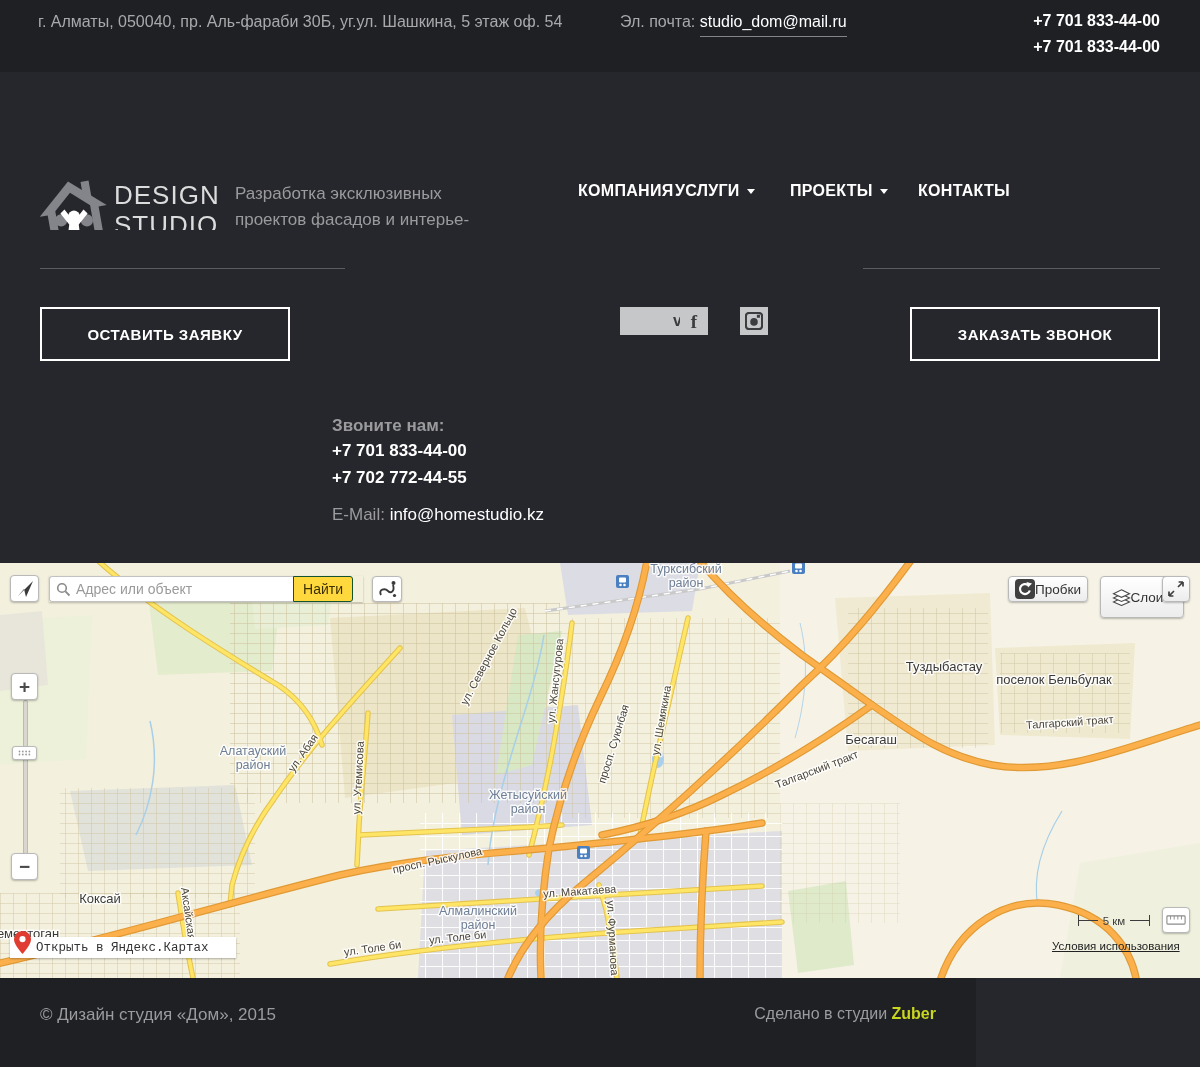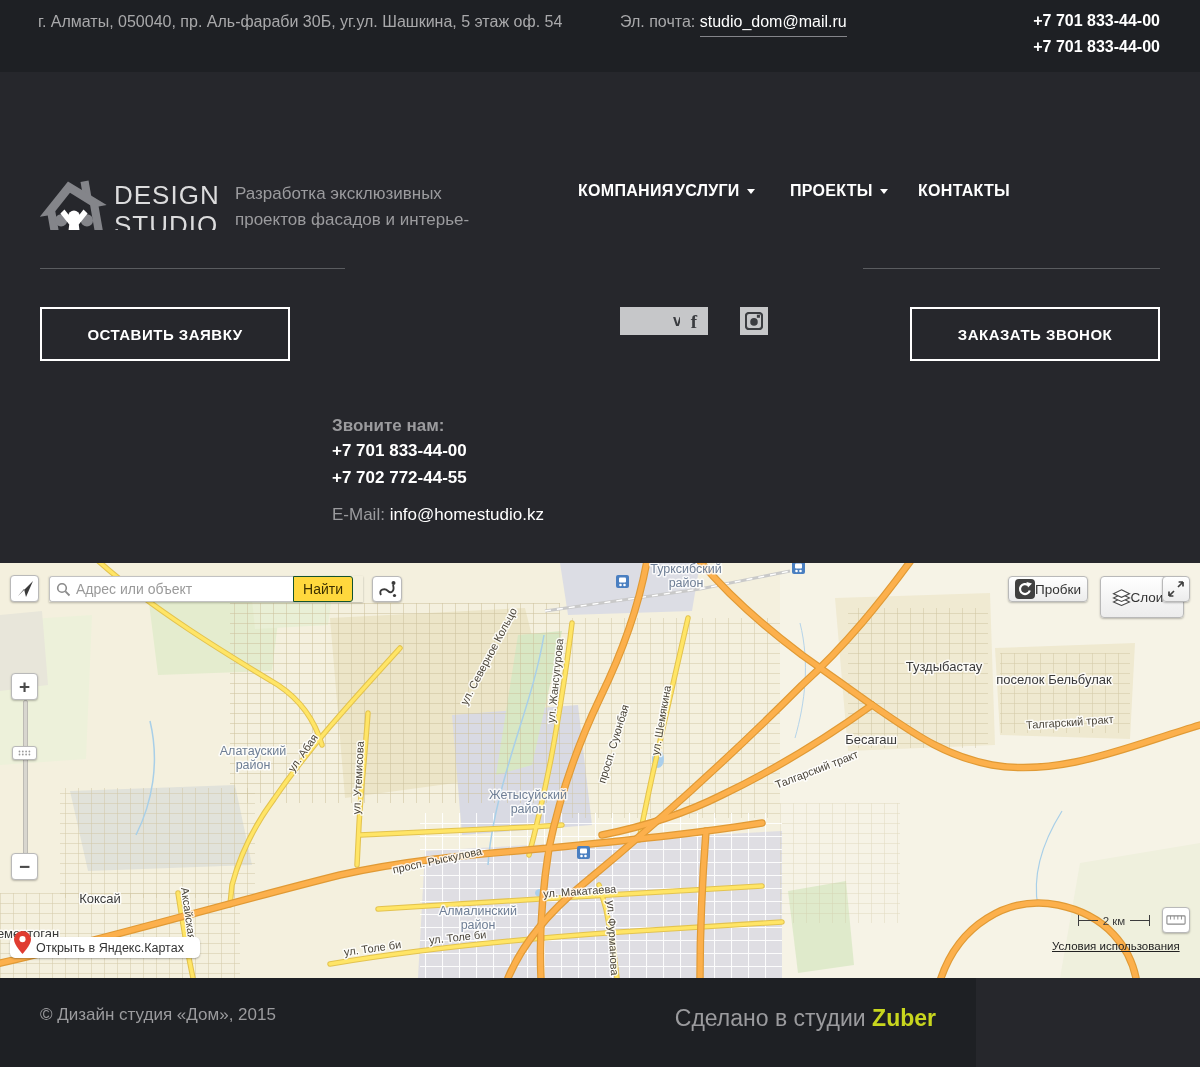--- a/index.html
+++ b/index.html
@@ -77,37 +77,37 @@
   .layersbtn { left:1064px; top:13px; width:84px; height:42px; }
   .fullscreenbtn { left:1162px; top:13px; width:28px; height:26px; display:flex; align-items:center; justify-content:center;
            background:linear-gradient(#ffffff,#ececec); }
   .zoombtn { width:27px; height:27px; display:flex; align-items:center; justify-content:center;
              font-size:19px; font-weight:bold; color:#4a4a4a; }
   .zoom-in { left:11px; top:110px; } .zoom-out { left:11px; top:290px; }
   .zoom-track { position:absolute; left:23px; top:137px; width:3px; height:153px; background:#d8d6cf;
                 border:1px solid #bdbbb4; border-radius:2px; }
   .zoom-handle { left:12px; top:183px; width:25px; height:14px; border-radius:3px;
                  display:flex; align-items:center; justify-content:center; }
-  .openpill { position:absolute; left:10px; top:374px; height:21px; background:#fff; border-radius:5px;
-              box-shadow:0 1px 2px rgba(0,0,0,.3); display:flex; align-items:center; padding:0 16px 0 26px;
-              font-size:12.5px; color:#333; cursor:pointer; }
+  .openpill { position:absolute; left:10px; top:374px; height:21px; background:#fff; border-radius:0;
+              box-shadow:0 1px 2px rgba(0,0,0,.3); display:flex; align-items:center; padding:0 27px 0 26px;
+              font-size:12.5px; color:#333; cursor:pointer;font-family:Liberation Mono, monospace; }
   .pin { position:absolute; left:4px; top:-6px; }
   .scalebar { position:absolute; left:1078px; top:351px; width:72px; height:13px; display:flex;
               align-items:center; color:#3c3c3c; font-size:11.5px; }
   .scalebar .cap { width:1px; height:11px; background:#3c3c3c; }
   .scalebar .seg { flex:1; height:1px; background:#3c3c3c; margin:0 0; }
   .scalebar .val { padding:0 5px; white-space:nowrap; }
   .rulerbtn { left:1162px; top:344px; width:28px; height:26px; display:flex; align-items:center; justify-content:center; }
   .terms { position:absolute; left:1052px; top:377px; font-size:11.5px; color:#222;
            text-decoration:underline; cursor:pointer; }
 
   
   .footer { position:absolute; left:0; top:978px; width:976px; height:89px; background:#1e2024; }
   .copyright { position:absolute; left:40px; top:27px; font-size:17px; color:#9b9b9e; }
-  .madeby { position:absolute; right:40px; top:27px; font-size:23px; color:#9b9b9e;margin-left:44px; }
+  .madeby { position:absolute; right:40px; top:27px; font-size:16px; color:#9b9b9e;margin-left:44px; }
   .madeby a { color:#c8d61e; font-weight:bold; text-decoration:none; cursor:pointer; }
 </style>
 </head>
 <body>
 
 <div class="page">
 
   <div class="topbar">
     <div class="topbar-address">г. Алматы, 050040, пр. Аль-фараби 30Б, уг.ул. Шашкина, 5 этаж оф. 54</div>
     <div class="topbar-email"><span>Эл. почта: </span><a>studio_dom@mail.ru</a></div>
@@ -390,21 +390,21 @@
       <svg class="pin" width="17" height="24" viewBox="0 0 20 28">
         <path d="M10 0 C4.5 0 0 4.5 0 10 C0 16.5 10 27 10 27 C10 27 20 16.5 20 10 C20 4.5 15.5 0 10 0 Z" fill="#e03c31"></path>
         <circle cx="10" cy="9.5" r="3.6" fill="#fff"></circle>
       </svg>
       <span>Открыть в Яндекс.Картах</span>
     </div>
 
     <div class="scalebar">
       <div class="cap"></div>
       <div class="seg"></div>
-      <div class="val">2 км</div>
+      <div class="val">5 км</div>
       <div class="seg"></div>
       <div class="cap"></div>
     </div>
     <div class="mctl rulerbtn">
       <svg width="20" height="14" viewBox="0 0 22 15">
         <rect x="1" y="3" width="20" height="9" rx="1" fill="#fff" stroke="#8a8a8a" stroke-width="1.2"></rect>
         <g stroke="#8a8a8a" stroke-width="1">
             <line x1="5" y1="3" x2="5" y2="7"></line>
             <line x1="9" y1="3" x2="9" y2="7"></line>
             <line x1="13" y1="3" x2="13" y2="7"></line>

